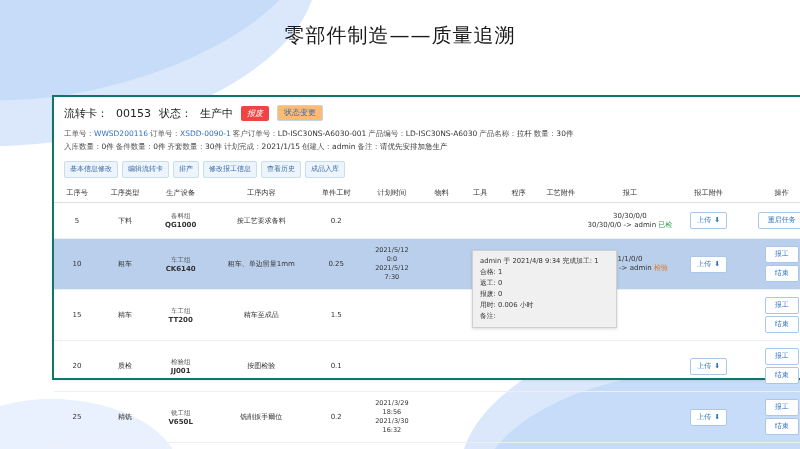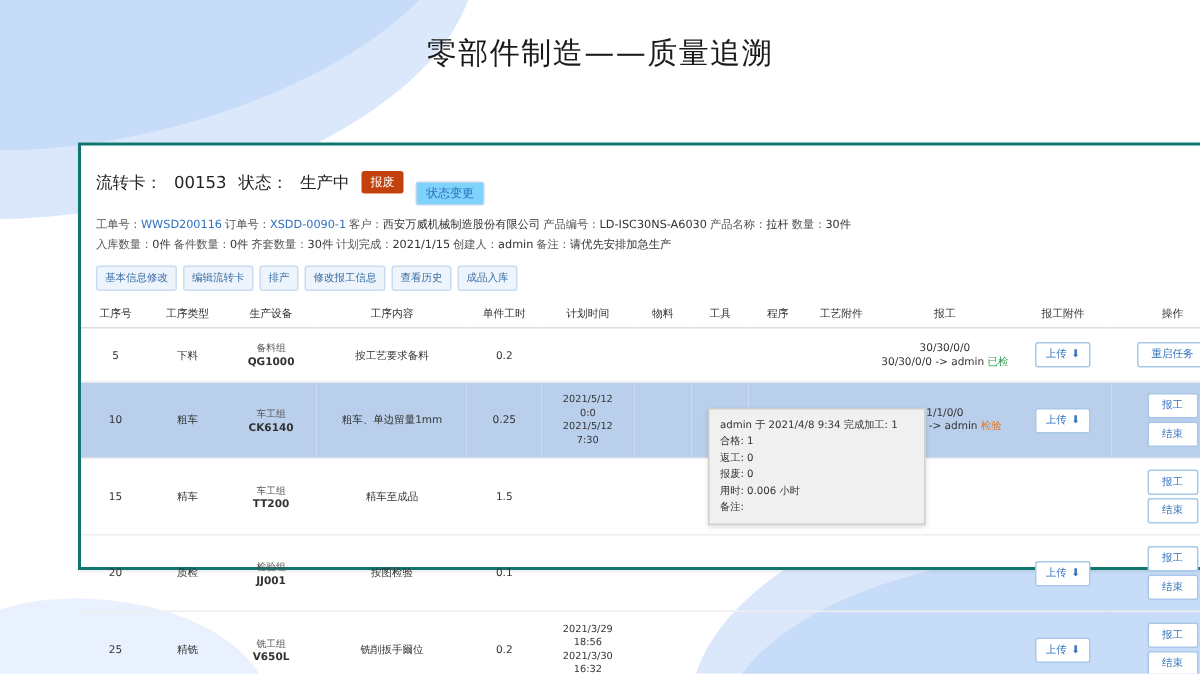--- a/index.html
+++ b/index.html
@@ -27,26 +27,27 @@
   .panel {
     position:absolute; left:52px; top:95px; width:772px; height:285px;
     background:#ffffff; border:2px solid #0f766e;
     font-size:7px; color:#333;
     box-shadow:0 1px 2px rgba(0,0,0,0.08);
   }
 
   .panel-head { padding:8px 10px 4px 10px; }
   .head-line1 { display:flex; align-items:center; gap:8px; font-size:11px; color:#222; }
   .btn-red {
-    background:#c2410c; color:#fff; border-radius:2px; padding:1px 6px; font-size:8px; line-height:13px;
+    background:#ef4444; color:#fff; border-radius:2px; padding:1px 6px; font-size:8px; line-height:13px;
     display:inline-block;
+    font-style:italic;
   }
   .btn-blue-sm {
-    background:#7dd3fc; color:#2f6fb8; border:1px solid #bcd6f0; border-radius:2px;
-    padding:1px 6px; font-size:8px; line-height:12px; display:inline-block;margin-top:16px;
+    background:#fdba74; color:#2f6fb8; border:1px solid #bcd6f0; border-radius:2px;
+    padding:1px 6px; font-size:8px; line-height:12px; display:inline-block;
   }
   .head-rows { margin-top:6px; font-size:7.5px; color:#444; line-height:13px; }
   .head-row { display:flex; flex-wrap:wrap; gap:2px; }
   .kv .k { color:#555; }
   .kv .v { color:#333; }
   .kv .v.link { color:#2f72c0; }
 
   .toolbar { display:flex; gap:4px; padding:4px 10px 6px 10px; }
   .tb-btn {
     background:#eef4fb; border:1px solid #c8dcf2; color:#3a6ea5;
@@ -76,21 +77,21 @@
   }
   .btn-op {
     display:block; margin:2px auto; border:1px solid #a9c7e8; color:#2f72c0;
     background:#fff; border-radius:2px; padding:2px 8px; font-size:7px; line-height:11px; width:34px;
   }
   .btn-op.wide { width:48px; }
 
   .tooltip {
     position:absolute; left:472px; top:250px; width:145px;
     background:#f0f0f0; border:1px solid #cfcfcf; padding:5px 7px;
-    font-size:6.8px; line-height:11px; color:#333; box-shadow:0 1px 3px rgba(0,0,0,.15);margin-top:22px;
+    font-size:6.8px; line-height:11px; color:#333; box-shadow:0 1px 3px rgba(0,0,0,.15);
   }
 </style>
 </head>
 <body>
 
 <div class="swoosh sw-tl"></div>
 <div class="swoosh sw-tl2"></div>
 <div class="swoosh sw-br"></div>
 <div class="swoosh sw-br2"></div>
 <div class="swoosh sw-bl"></div>
@@ -106,21 +107,21 @@
       <span>状态：</span>
         <span>生产中</span>
       <span class="btn-red">报废</span>
       <span class="btn-blue-sm">状态变更</span>
     </div>
 
     <div class="head-rows">
       <div class="head-row">
         <span class="kv"><span class="k">工单号：</span><span class="v link">WWSD200116</span></span>
         <span class="kv"><span class="k">订单号：</span><span class="v link">XSDD-0090-1</span></span>
-        <span class="kv"><span class="k">客户：</span><span class="v">西安万威机械制造股份有限公司</span></span>
+        <span class="kv"><span class="k">客户订单号：</span><span class="v">LD-ISC30NS-A6030-001</span></span>
         <span class="kv"><span class="k">产品编号：</span><span class="v">LD-ISC30NS-A6030</span></span>
         <span class="kv"><span class="k">产品名称：</span><span class="v">拉杆</span></span>
         <span class="kv"><span class="k">数量：</span><span class="v">30件</span></span>
       </div>
       <div class="head-row">
         <span class="kv"><span class="k">入库数量：</span><span class="v">0件</span></span>
         <span class="kv"><span class="k">备件数量：</span><span class="v">0件</span></span>
         <span class="kv"><span class="k">齐套数量：</span><span class="v">30件</span></span>
         <span class="kv"><span class="k">计划完成：</span><span class="v">2021/1/15</span></span>
         <span class="kv"><span class="k">创建人：</span><span class="v">admin</span></span>

